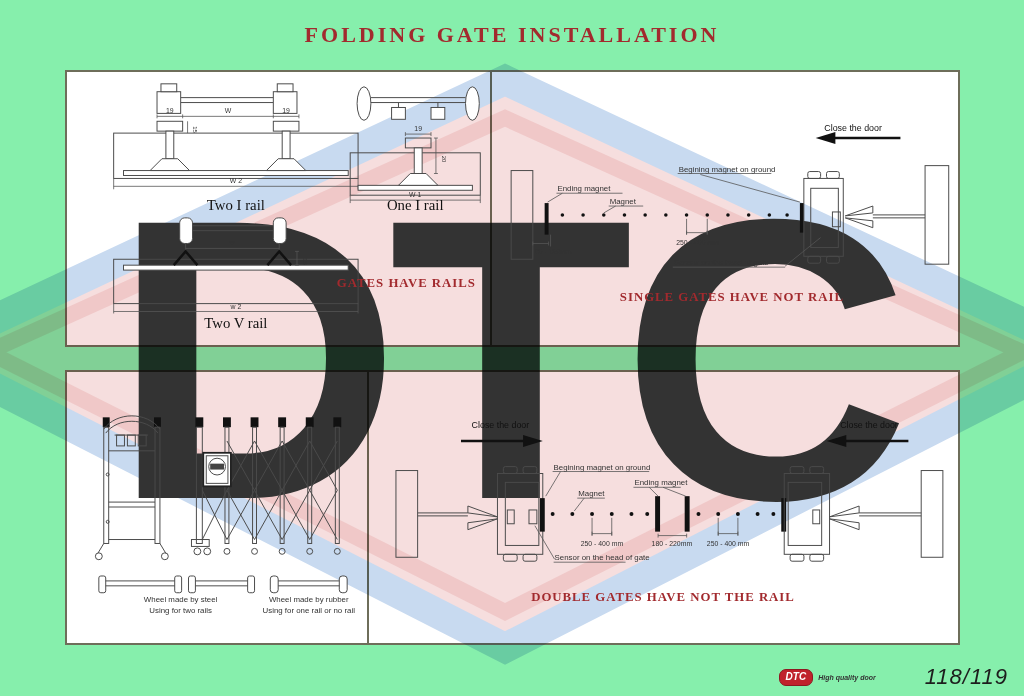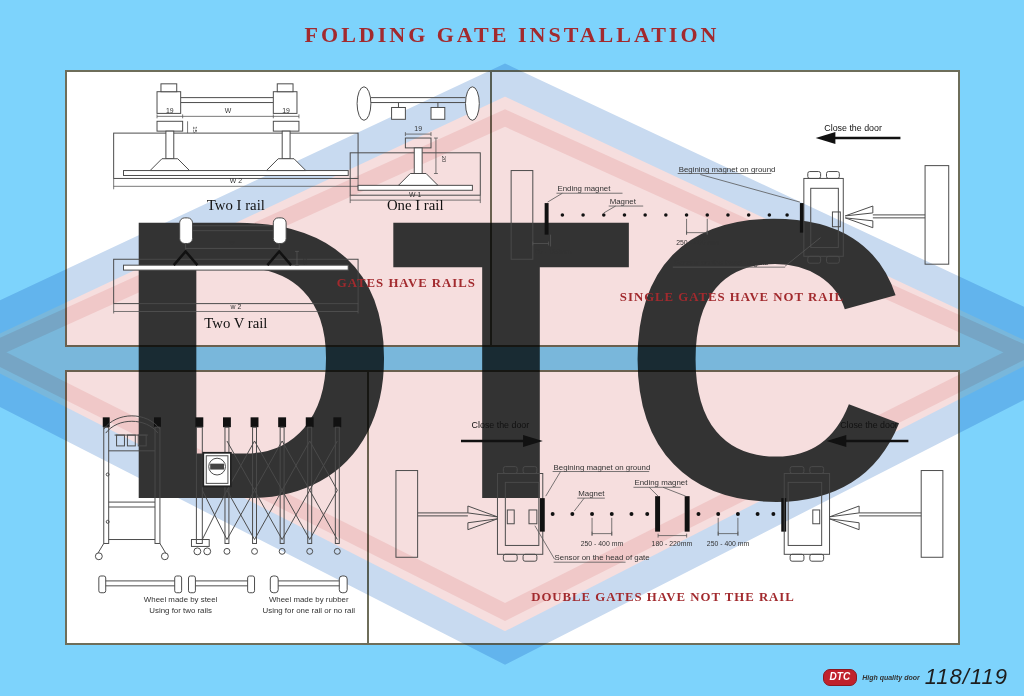--- a/index.html
+++ b/index.html
@@ -1,33 +1,33 @@
 <!DOCTYPE html>
 <html><head>
 <meta charset="utf-8">
 <style>
   html,body{margin:0;padding:0;}
-  .page{position:relative;width:1024px;height:696px;background:#7dd3fc;overflow:hidden;
+  .page{position:relative;width:1024px;height:696px;background:#86efac;overflow:hidden;
         font-family:"Liberation Sans",sans-serif;}
   .title{position:absolute;top:22px;left:0;width:100%;margin:0;text-align:center;
          font-family:"Liberation Serif",serif;font-size:22px;font-weight:600;
          letter-spacing:3px;color:#a22a2e;}
   .panel{position:absolute;background:#ffffff;border:2px solid #6e6e5a;box-sizing:border-box;text-align:right;}
   .panel-tl{left:65px;top:70px;width:460px;height:277px;}
   .panel-tr{left:490px;top:70px;width:470px;height:277px;}
   .panel-bl{left:65px;top:370px;width:316px;height:275px;}
   .panel-br{left:367px;top:370px;width:593px;height:275px;}
   .panel svg{position:relative;z-index:6;width:100%;height:100%;display:block;}
   .watermark{position:absolute;left:0;top:0;width:1024px;height:696px;z-index:5;
              pointer-events:none;mix-blend-mode:multiply;}
   .footer{position:absolute;right:16px;bottom:6px;z-index:7;display:flex;align-items:center;gap:5px;}
   .dtc-badge{background:#c0222c;color:#fff;font-style:italic;font-weight:bold;font-size:10px;
              padding:1px 6px 2px 6px;border-radius:7px;border:1px solid #8d1820;line-height:12px;}
   .tagline{font-size:7px;font-style:italic;font-weight:bold;color:#333;}
-  .pagenum{font-size:22px;font-style:italic;color:#1d1d1d;letter-spacing:1px;}
+  .pagenum{font-size:22px;font-style:italic;color:#1d1d1d;letter-spacing:1px;margin-left:44px;}
   svg text{font-family:"Liberation Sans",sans-serif;fill:#333;}
   .t6{font-size:6px;} .t7{font-size:7px;} .t8{font-size:8px;} .t9{font-size:9px;fill:#111;}
   .lbl{font-family:"Liberation Serif",serif;font-size:15px;fill:#111;}
   .cap{font-family:"Liberation Serif",serif;font-size:13px;font-weight:bold;
        letter-spacing:1px;fill:#a22a2e;}
   .ln{fill:none;stroke:#4a4a4a;stroke-width:1;}
   .lnw{fill:#fff;stroke:#4a4a4a;stroke-width:1;}
   .dim{fill:none;stroke:#555;stroke-width:0.8;}
   .blk{fill:#111;stroke:none;}
   .thk{fill:none;stroke:#111;stroke-width:2.5;}

